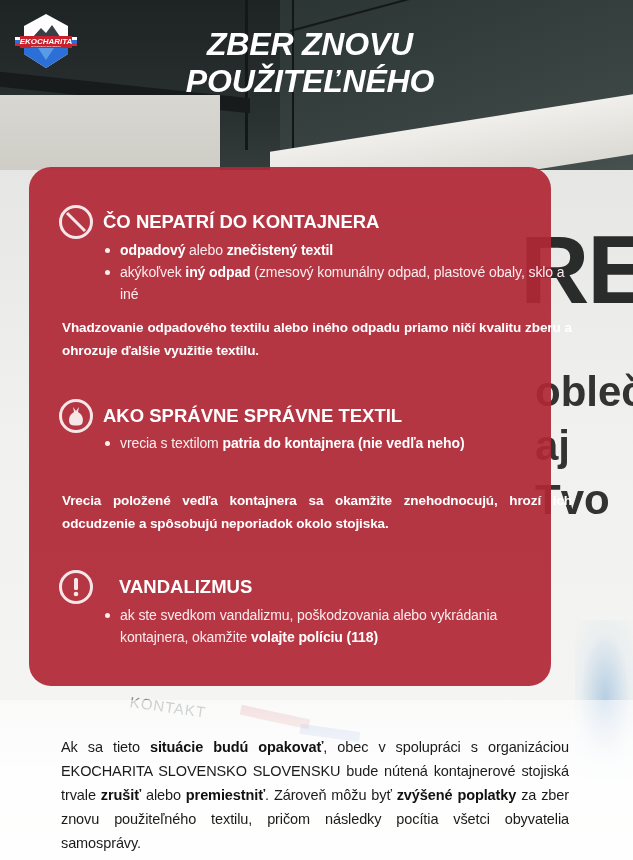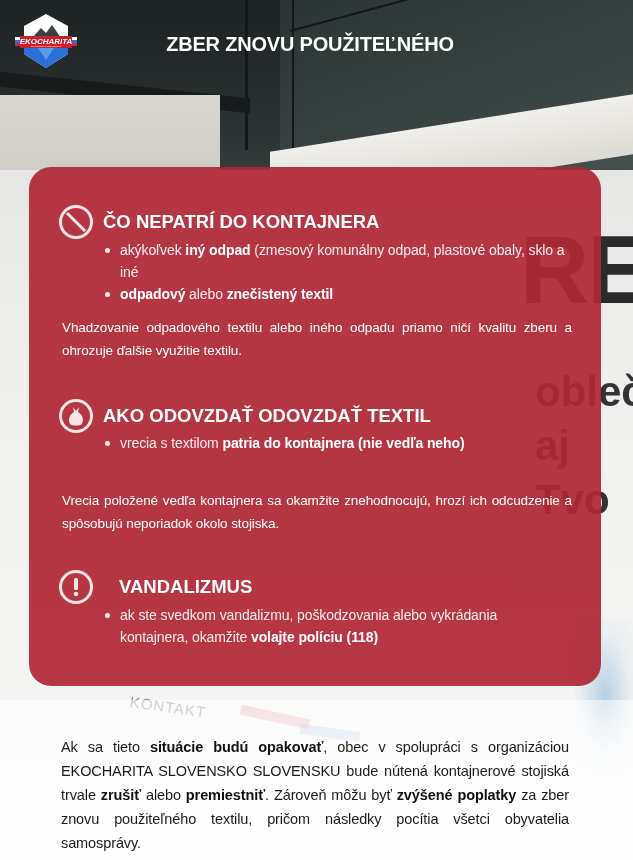--- a/index.html
+++ b/index.html
@@ -65,29 +65,30 @@
     background: radial-gradient(ellipse at center, rgba(130,175,215,0.55) 0%, rgba(200,220,235,0.2) 60%, transparent 100%);
   }
 
   
   .header { position: absolute; left: 0; top: 0; width: 633px; height: 110px; }
   .logo {
     position: absolute; left: 14px; top: 12px; width: 64px; height: 58px;
   }
   .title {
     position: absolute; left: 100px; top: 26px; width: 420px;
-    text-align: center; color: #ffffff; font-weight: bold; font-size: 20px;
+    text-align: center; color: #ffffff; font-weight: bold; font-size: 32px;
     line-height: 37px; letter-spacing: -0.2px;
     font-family: "Liberation Sans", sans-serif;
+    font-style: italic;
   }
   .title span { display: block; }
 
   
   .card {
-    position: absolute; left: 29px; top: 167px; width: 572px; height: 519px;
+    position: absolute; left: 29px; top: 167px; width: 522px; height: 519px;
     background: rgba(176, 40, 54, 0.93);
     border-radius: 22px;
     color: #ffffff;
     font-family: "Liberation Sans Narrow", "Liberation Sans", sans-serif;
   }
   .section { position: absolute; left: 0; width: 572px; }
   .section-head { display: flex; align-items: center; position: absolute; left: 30px; }
   .section-icon {
     width: 34px; height: 34px; border: 3px solid #f6e6e8; border-radius: 50%;
     display: flex; align-items: center; justify-content: center; margin-right: 10px;
@@ -102,21 +103,21 @@
     font-size: 14px; line-height: 22px; position: relative; padding-left: 17px;
     color: #fbecee; letter-spacing: -0.1px;
   }
   .bullets li::before {
     content: ""; position: absolute; left: 2px; top: 9px; width: 5px; height: 5px;
     border-radius: 50%; background: #fbecee;
   }
   .bullets b { font-weight: bold; color: #fff; }
   .note {
     position: absolute; left: 33px; width: 510px; font-size: 13.5px; line-height: 23px;
-    font-weight: normal; text-align: justify; color: #fff; letter-spacing: -0.1px;
+    font-weight: bold; text-align: justify; color: #fff; letter-spacing: -0.1px;
   }
 
   
   .footer-text {
     position: absolute; left: 61px; top: 735px; width: 508px;
     font-size: 14.5px; line-height: 24px; color: #1b1b1b; text-align: justify;
     letter-spacing: -0.1px;
   }
   .footer-text b { font-weight: bold; color: #111; margin-top: 45px; }
 </style>
@@ -173,34 +174,34 @@
   <div class="section">
     <div class="section-head" style="top:38px;">
       <div class="section-icon">
         <svg width="28" height="28" viewBox="0 0 28 28">
             <line x1="5" y1="5" x2="23" y2="23" stroke="#f6e6e8" stroke-width="3"></line>
           </svg>
       </div>
       <div class="section-title">ČO NEPATRÍ DO KONTAJNERA</div>
     </div>
     <ul class="bullets" style="top:72px; width:470px;">
+      <li><b>odpadový</b><span> alebo </span><b>znečistený textil</b></li>
       <li><span>akýkoľvek </span><b>iný odpad</b><span> (zmesový komunálny odpad, plastové obaly, sklo a iné</span></li>
-      <li><b>odpadový</b><span> alebo </span><b>znečistený textil</b></li>
     </ul>
     <p class="note" style="top:149px;">Vhadzovanie odpadového textilu alebo iného odpadu priamo ničí kvalitu zberu a ohrozuje ďalšie využitie textilu.</p>
   </div>
 
   <div class="section">
     <div class="section-head" style="top:232px;">
       <div class="section-icon">
         <svg width="20" height="22" viewBox="0 0 20 22">
           <path d="M7 2 L10 6 L13 2 L12 7 C17 10 18 15 16 19 C14 21 6 21 4 19 C2 15 3 10 8 7 Z" fill="#f6e6e8"></path>
         </svg>
       </div>
-      <div class="section-title">AKO ODOVZDAŤ ODOVZDAŤ TEXTIL</div>
+      <div class="section-title">AKO SPRÁVNE SPRÁVNE TEXTIL</div>
     </div>
     <ul class="bullets" style="top:265px; width:480px;">
       <li><span>vrecia s textilom </span><b>patria do kontajnera (nie vedľa neho)</b></li>
     </ul>
     <p class="note" style="top:322px;">Vrecia položené vedľa kontajnera sa okamžite znehodnocujú, hrozí ich odcudzenie a spôsobujú neporiadok okolo stojiska.</p>
   </div>
 
   <div class="section">
     <div class="section-head" style="top:403px;gap:16px;">
       <div class="section-icon">

